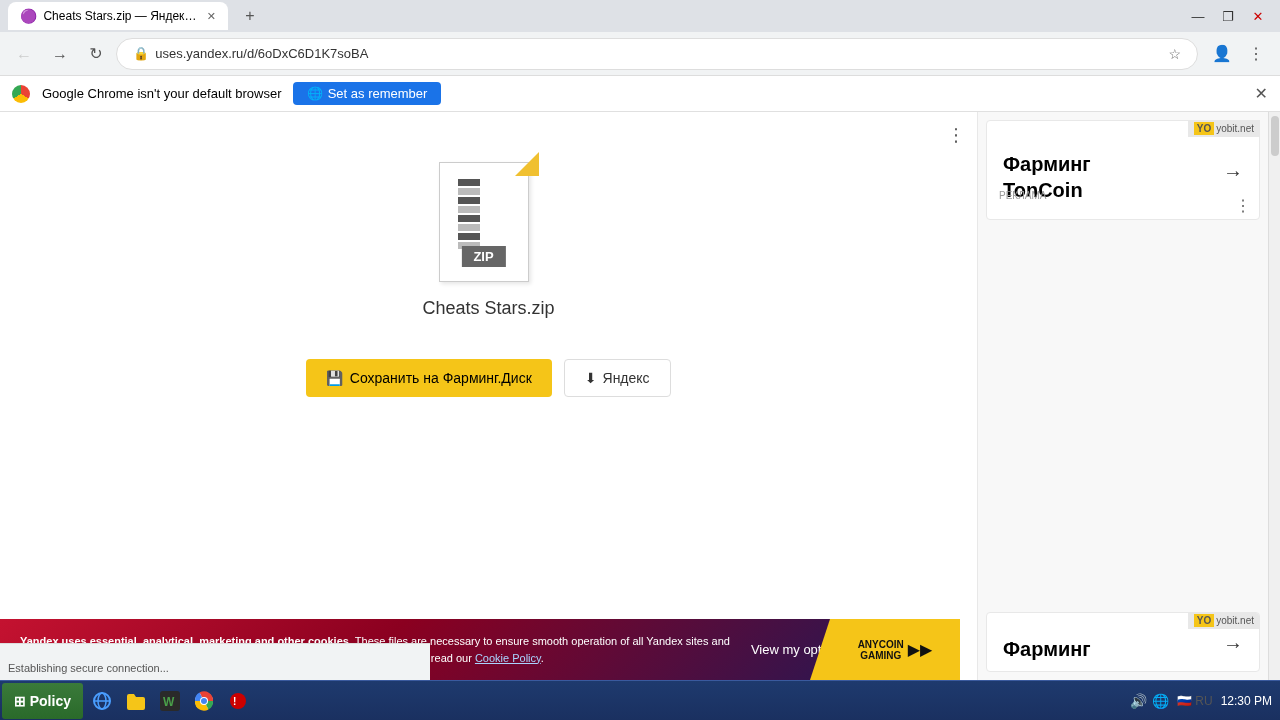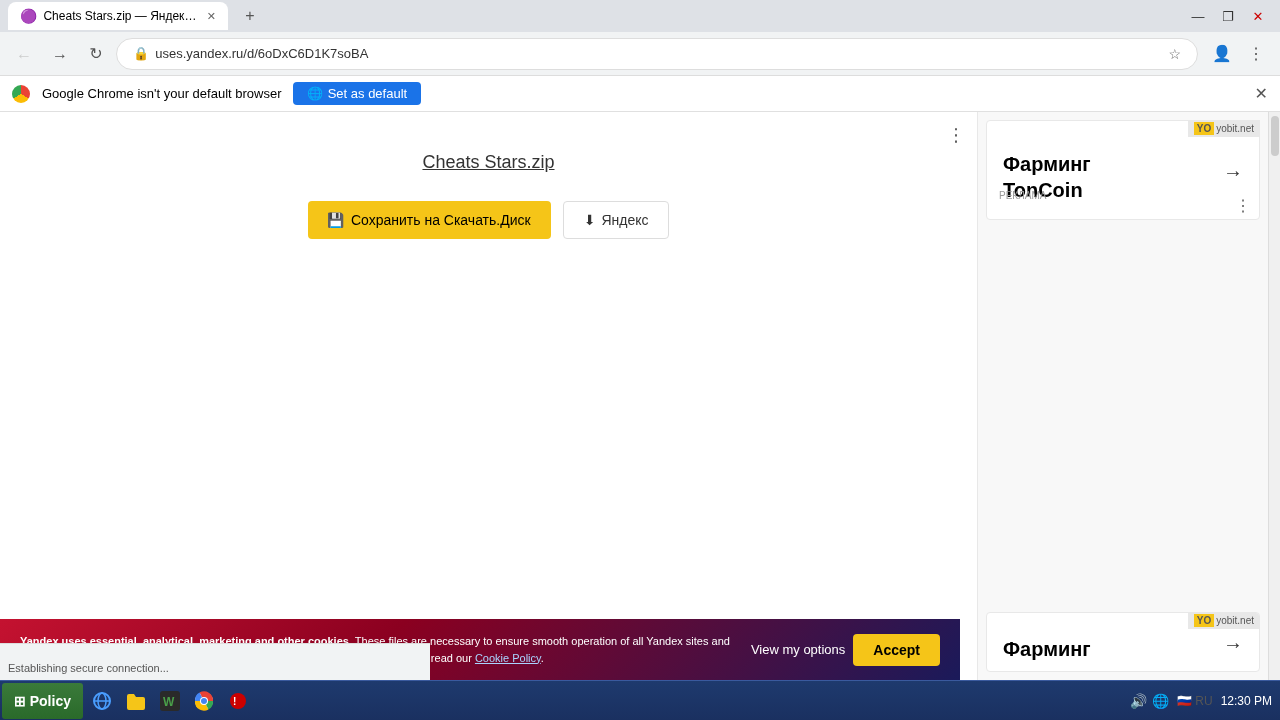--- a/index.html
+++ b/index.html
@@ -85,21 +85,21 @@
     
     .zip-icon-container { margin-top: 20px; display: flex; flex-direction: column; align-items: center; }
     .zip-file-icon {
       width: 100px; height: 130px; position: relative; margin-bottom: 16px;
     }
     .zip-paper {
       width: 90px; height: 120px; background: #fff; border: 1px solid #ccc;
       position: absolute; bottom: 0; left: 0;
       box-shadow: 2px 2px 4px rgba(0,0,0,0.1);
     }
-    .file-name { font-size: 18px; color: #333; margin-bottom: 28px; font-weight: normal; text-decoration: underline; }
+    .file-name { font-size: 18px; color: #333; margin-bottom: 40px; font-weight: normal; }
 
     
     .action-buttons { display: flex; gap: 12px; }
     .save-btn {
       background: #f5c518; border: none; padding: 10px 20px; border-radius: 4px;
       font-size: 14px; cursor: pointer; display: flex; align-items: center; gap: 6px; font-weight: 500;
     }
     .download-btn {
       background: #fff; border: 1px solid #ddd; padding: 10px 20px; border-radius: 4px;
       font-size: 14px; cursor: pointer; display: flex; align-items: center; gap: 6px; color: #333;
@@ -188,38 +188,57 @@
       <div class="nav-btn">👤</div>
       <div class="nav-btn">⋮</div>
     </div>
   </div>
 
   <div class="info-bar">
     <div class="chrome-logo"></div>
     <span>Google Chrome isn't your default browser</span>
     <button class="set-default-btn">
       <span style="font-size:13px;">🌐</span>
-      <span>Set as default</span>
+      <span>Set as remember</span>
     </button>
     <span class="info-close">✕</span>
   </div>
 
   <div class="main-content" style="position:relative;">
 
     <div class="file-panel">
       <div class="more-options">⋮</div>
 
       <div class="zip-icon-container">
+        <div class="zip-file-icon">
+          <div class="zip-paper">
+
+            <div style="position:absolute; top:16px; left:18px; width:22px;">
+              <div style="height:7px; background:#555; margin-bottom:2px;"></div>
+              <div style="height:7px; background:#bbb; margin-bottom:2px;"></div>
+              <div style="height:7px; background:#555; margin-bottom:2px;"></div>
+              <div style="height:7px; background:#bbb; margin-bottom:2px;"></div>
+              <div style="height:7px; background:#555; margin-bottom:2px;"></div>
+              <div style="height:7px; background:#bbb; margin-bottom:2px;"></div>
+              <div style="height:7px; background:#555; margin-bottom:2px;"></div>
+              <div style="height:7px; background:#bbb; margin-bottom:2px;"></div>
+            </div>
+
+            <div style="position:absolute; bottom:14px; left:50%; transform:translateX(-50%); background:#666; color:white; font-size:13px; padding:3px 12px; font-weight:bold;">ZIP</div>
+          </div>
+
+          <div style="position:absolute; top:0; right:0; width:0; height:0; border-left:24px solid transparent; border-bottom:24px solid #f0c030;"></div>
+        </div>
 
         <div class="file-name">Cheats Stars.zip</div>
 
         <div class="action-buttons">
           <button class="save-btn">
             <span>💾</span>
-            <span>Сохранить на Скачать.Диск</span>
+            <span>Сохранить на Фарминг.Диск</span>
           </button>
           <button class="download-btn">
             <span>⬇</span>
             <span>Яндекс</span>
           </button>
         </div>
       </div>
 
       <div style="margin-top: auto; width:100%; padding-top: 30px;">
         <div style="font-size:13px; color:#555; margin-bottom:6px;">Яндекс.Диск для мобильных:</div>
@@ -272,20 +291,24 @@
 
 <div class="cookie-banner" style="position:fixed; bottom:40px; left:0; width:960px; padding:14px 20px; background: linear-gradient(135deg, #c41230 0%, #8b0020 40%, #1a1a5a 100%); color:white; display:flex; align-items:center; gap:12px; z-index:500;">
   <div class="cookie-text" style="font-size:11px; line-height:1.5; flex:1;">
     <strong>Yandex uses essential, analytical, marketing and other cookies</strong><span>. These files are necessary to ensure smooth operation of all Yandex sites and services, they help us remember you and your personal settings. For details, please read our </span><span class="cookie-link">Cookie Policy</span>.
   </div>
   <div class="cookie-actions">
     <button class="view-options-btn">View my options</button>
     <button class="accept-btn">Accept</button>
   </div>
 
+  <div style="position:absolute; right:0; top:0; bottom:0; width:150px; background:#f5c518; display:flex; align-items:center; justify-content:center; clip-path:polygon(20px 0, 100% 0, 100% 100%, 0 100%);">
+    <span style="font-size:10px; font-weight:bold; color:#111; text-align:center; padding-left:20px;">ANYCOIN<br>GAMING</span>
+    <span style="font-size:16px; color:#111; margin-left:4px;">▶▶</span>
+  </div>
 </div>
 
 <div class="taskbar">
   <button class="start-btn">
     <span>⊞</span>
     <span>Policy</span>
   </button>
   <div class="taskbar-icons">
     <div class="taskbar-icon">
       <svg width="20" height="20" viewBox="0 0 20 20">

